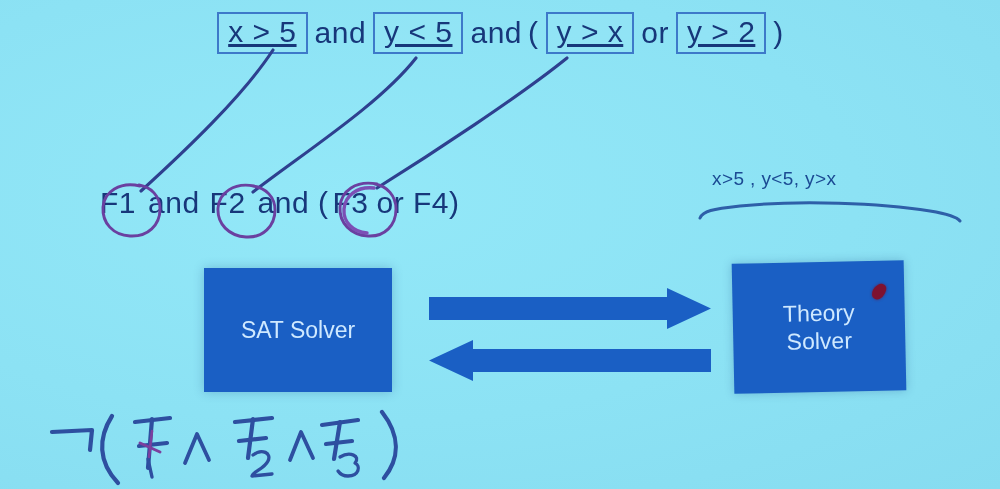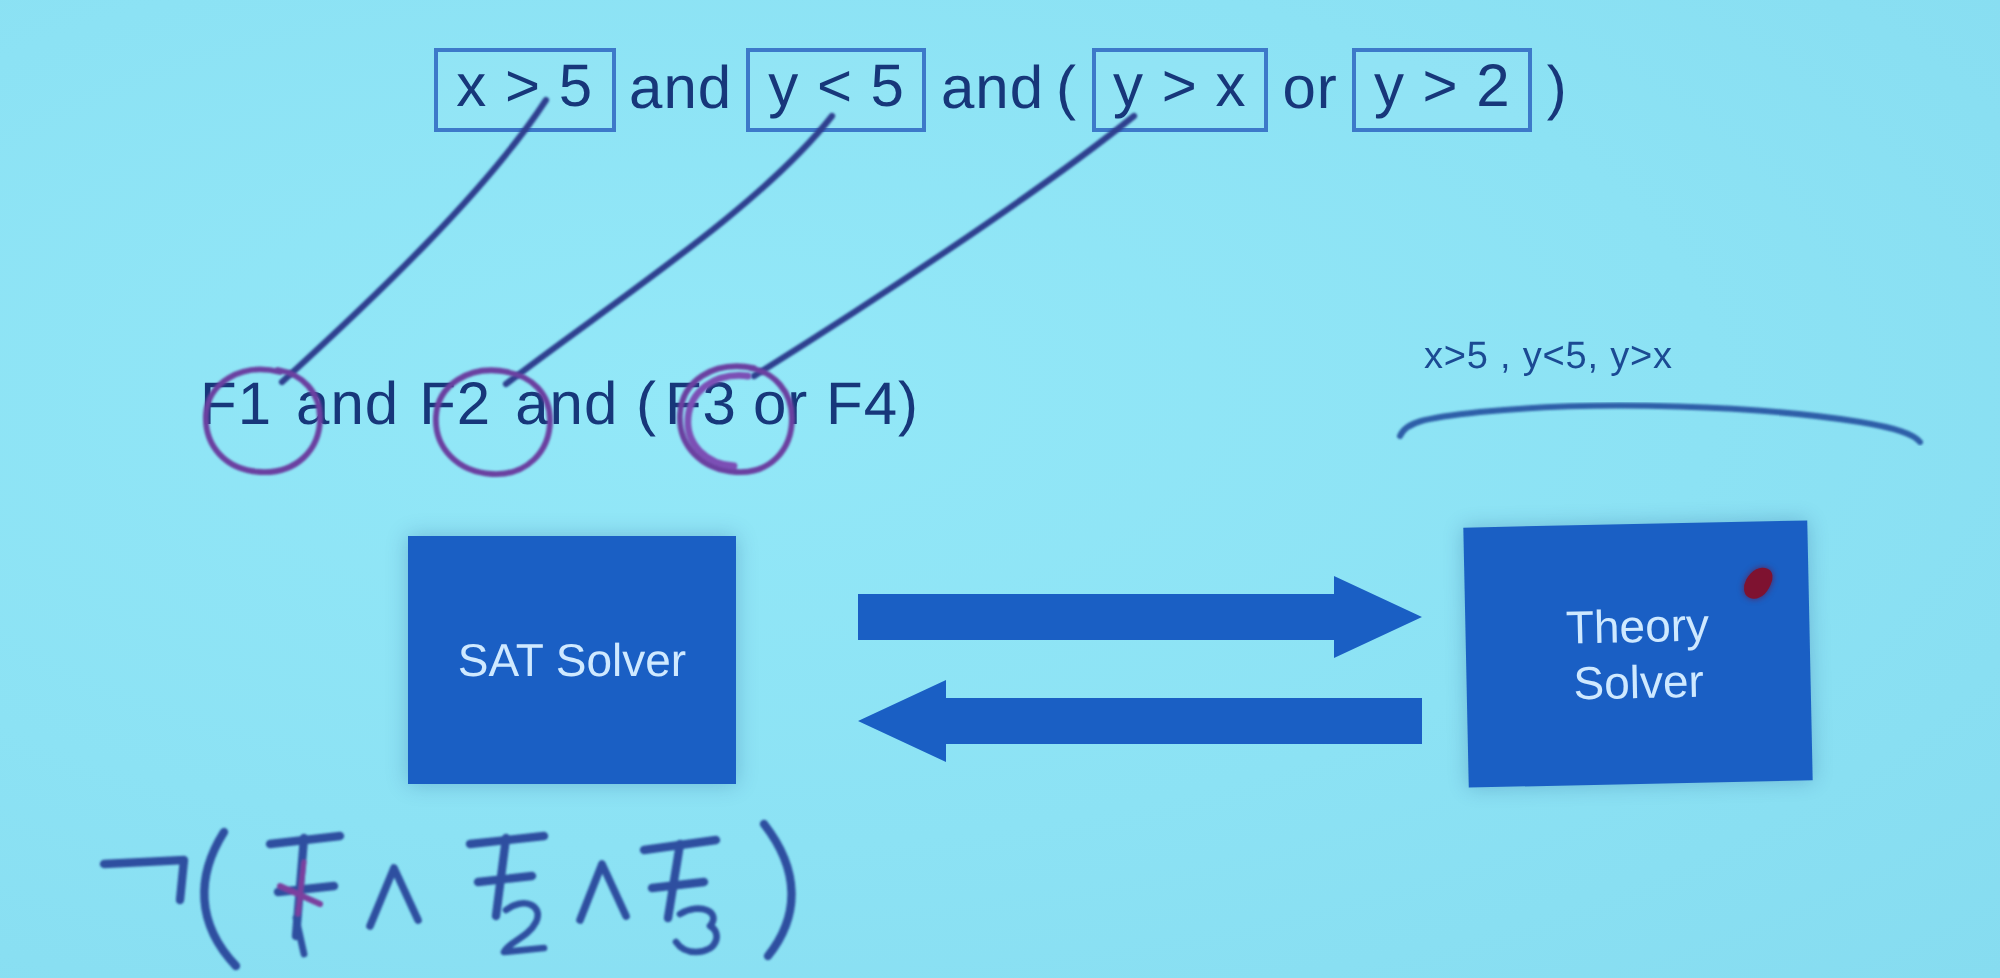--- a/index.html
+++ b/index.html
@@ -25,23 +25,24 @@
     font-size:30px;
     color:#17377a;
     letter-spacing:.5px;
     white-space:nowrap;
     font-family:"Liberation Sans", sans-serif;
   }
   #formula-line .tok{display:inline-block;vertical-align:middle;}
   #formula-line .boxed{
     border:2px solid #3d79c9;
     padding:2px 9px 4px 9px;
-    margin:16px 4px;
+    margin:4px 4px;
     line-height:1.05;
     background:rgba(160,232,248,0.25);
+    text-decoration:underline;
   }
   #formula-line .plain{padding:0 3px;}
 
   
   #f-line{
     left:100px;top:186px;
     font-size:30px;
     color:#17377a;
     white-space:nowrap;
     letter-spacing:.5px;
@@ -60,21 +61,21 @@
   
   .solver-box{
     background:#1a5fc4;
     color:#cfe9ff;
     display:flex;align-items:center;justify-content:center;
     text-align:center;
     font-size:23px;
     line-height:1.22;
     box-shadow:0 0 10px rgba(10,50,120,.25);
   }
-  #sat-box{left:204px;top:268px;width:164px;height:124px;text-align:center;}
+  #sat-box{left:204px;top:268px;width:188px;height:124px;text-align:center;}
   #theory-box{
     left:733px;top:262px;width:172px;height:130px;
     transform:rotate(-1.2deg);
   }
   #red-mark{
     left:873px;top:283px;width:12px;height:17px;
     background:#7e1230;
     border-radius:60% 40% 55% 45%;
     transform:rotate(28deg);
     box-shadow:0 0 3px rgba(120,10,40,.7);

